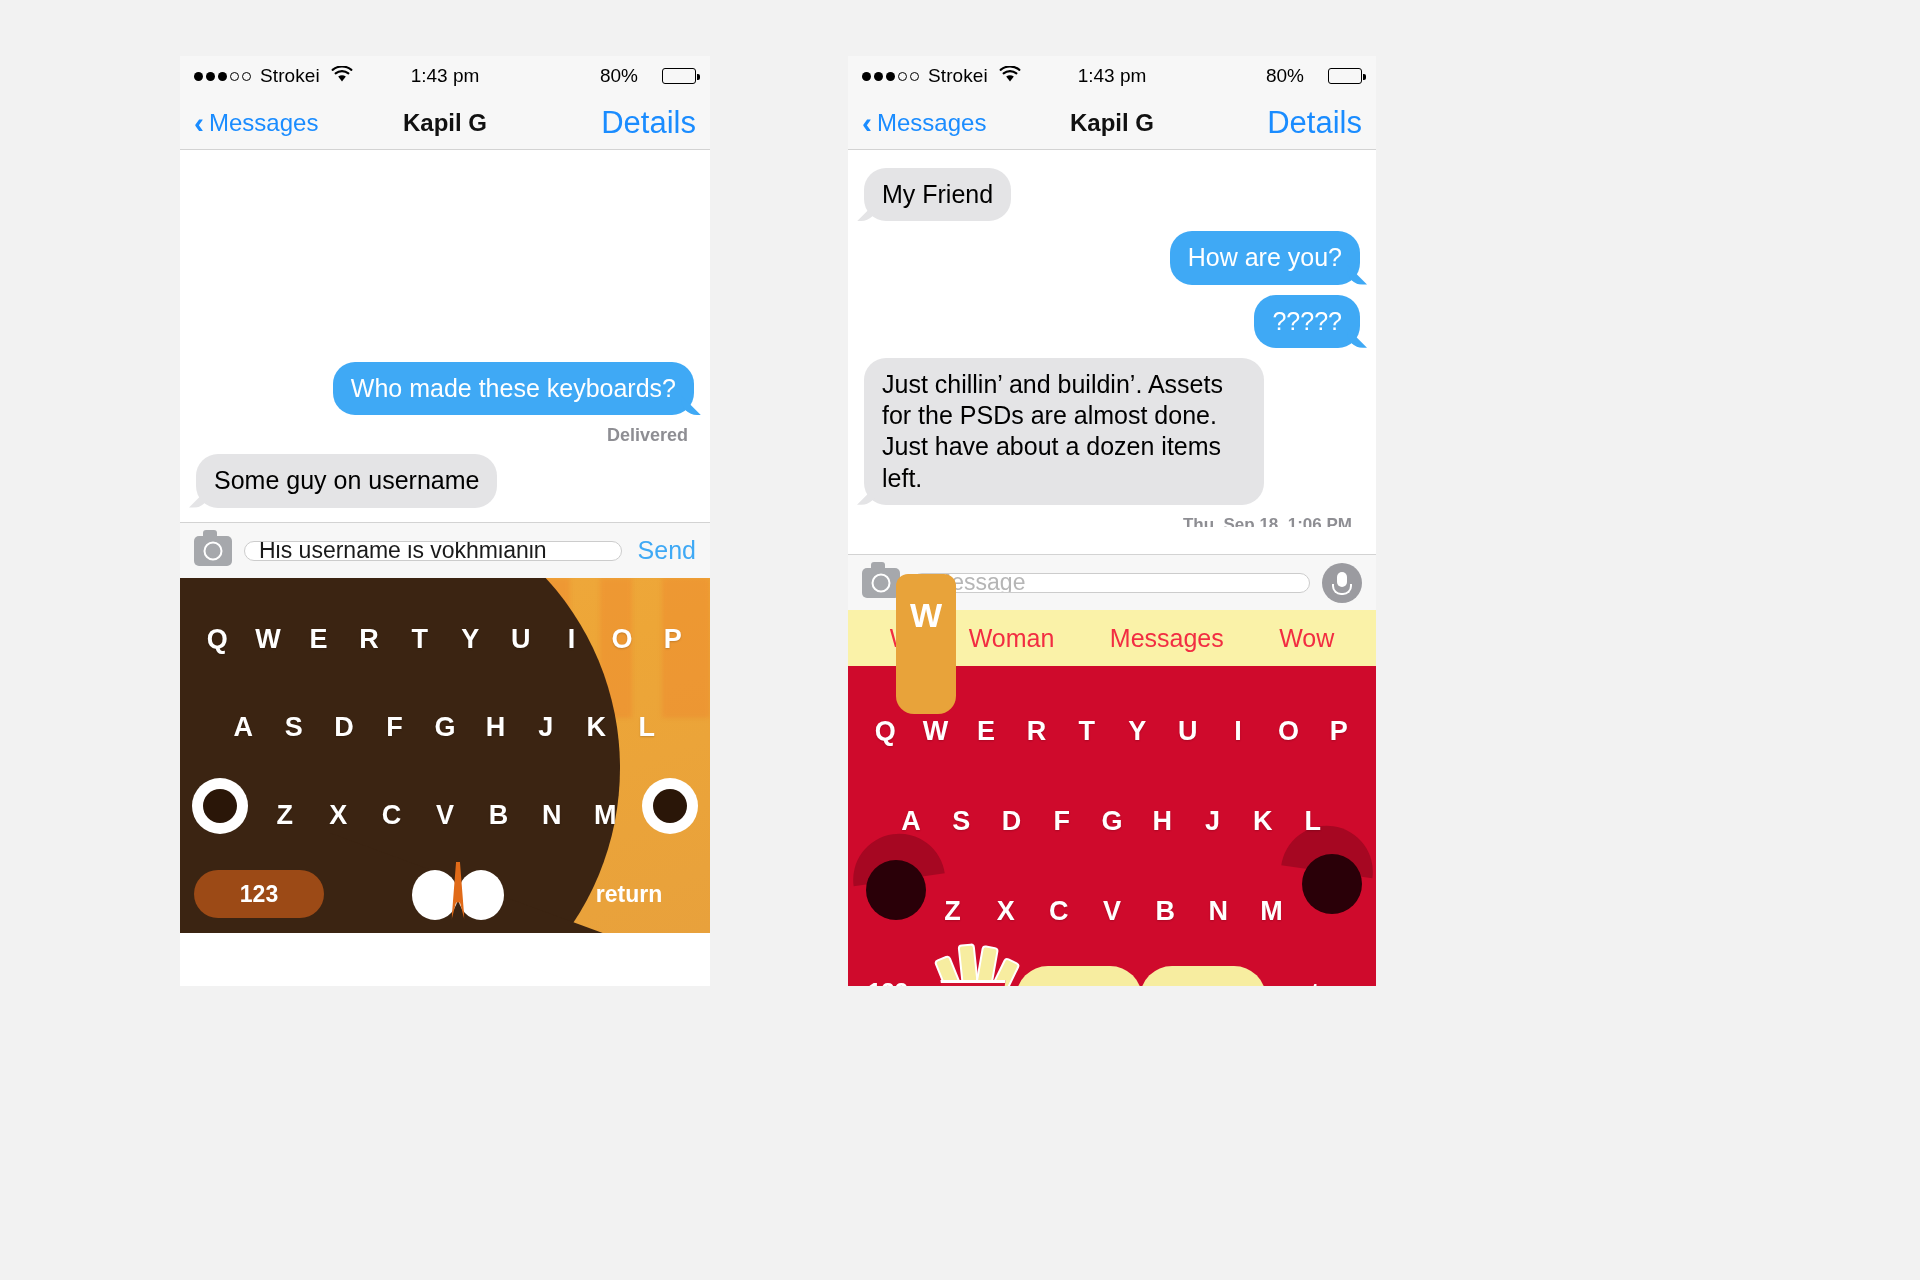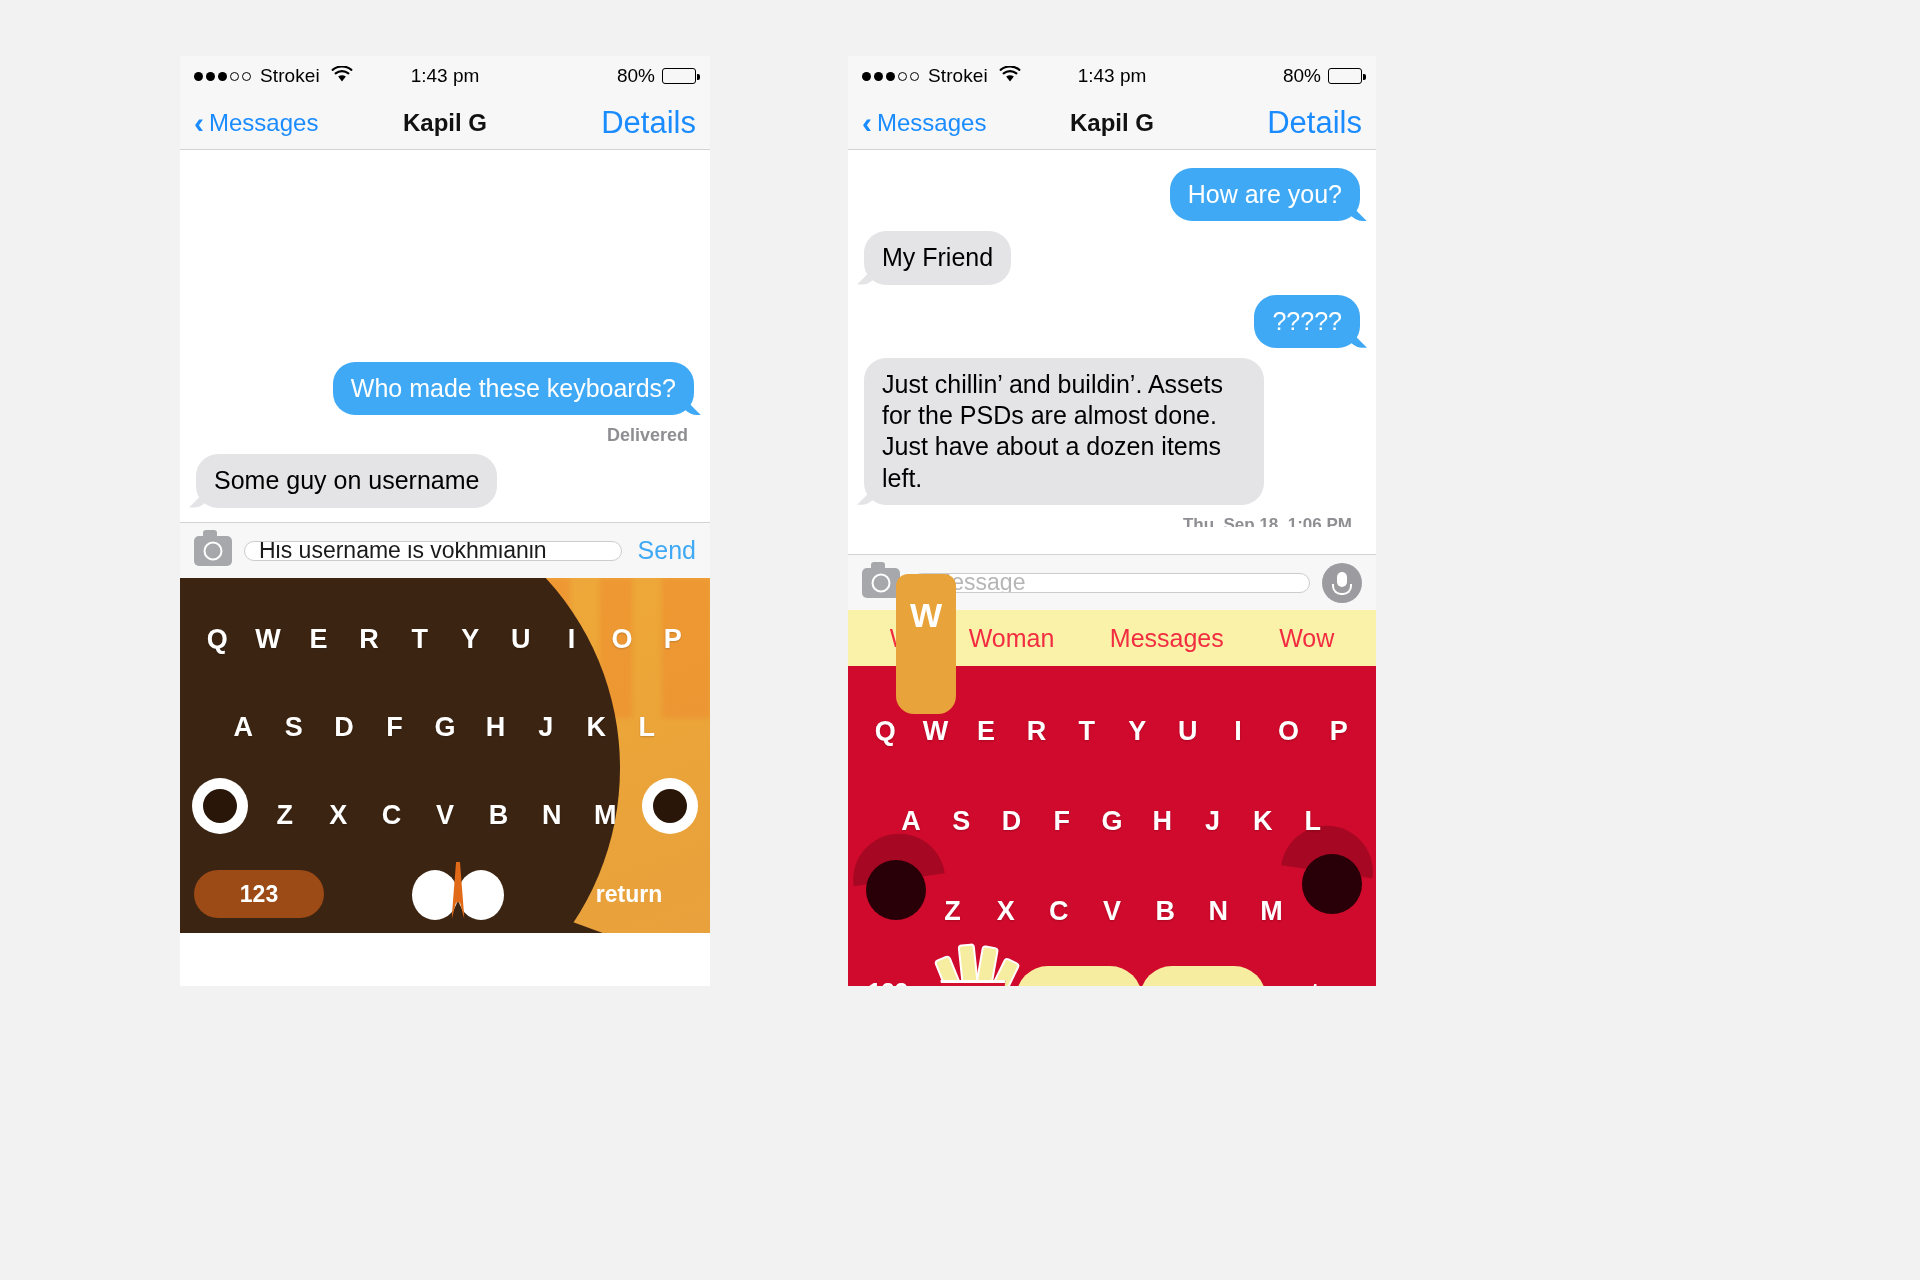--- a/index.html
+++ b/index.html
@@ -32,21 +32,21 @@
   .dots { display: flex; align-items: center; gap: 3px; }
   .dot { width: 9px; height: 9px; border-radius: 50%; background: #000; }
   .dot.hollow { background: transparent; border: 1.4px solid #000; }
   .carrier { font-size: 19px; letter-spacing: .1px; margin-left: 4px; }
   .wifi { margin-left: 6px; display: inline-block; }
   .sb-center {
     position: absolute; left: 0; right: 0; text-align: center;
     font-size: 19px; font-weight: 400; pointer-events: none;
   }
   .sb-right {
-    margin-left: auto; display: flex; align-items: center; gap: 7px;
+    margin-left: auto; display: flex; align-items: center; gap: 24px;
     font-size: 19px;
   }
   .battery {
     width: 34px; height: 16px; border: 1.6px solid #000; border-radius: 3px;
     position: relative; padding: 1.5px;
   }
   .battery::after {
     content: ""; position: absolute; right: -4.5px; top: 4.5px;
     width: 3px; height: 6px; background: #000; border-radius: 0 2px 2px 0;
   }
@@ -458,25 +458,25 @@
     <div class="navbar">
       <div class="nav-back">
         <span class="chev">‹</span>
         <span>Messages</span>
       </div>
       <div class="nav-title">Kapil G</div>
       <div class="nav-right">Details</div>
     </div>
 
     <div class="thread" id="thread-right">
+      <div class="row in">
+        <div class="bubble in">My Friend</div>
+      </div>
       <div class="row out">
         <div class="bubble out">How are you?</div>
-      </div>
-      <div class="row in">
-        <div class="bubble in">My Friend</div>
       </div>
       <div class="row out">
         <div class="bubble out">?????</div>
       </div>
       <div class="row in">
         <div class="bubble in">Just chillin’ and buildin’. Assets for the PSDs are almost done. Just have about a dozen items left.</div>
       </div>
       <div class="timestamp">Thu, Sep 18, 1:06 PM</div>
     </div>
 

